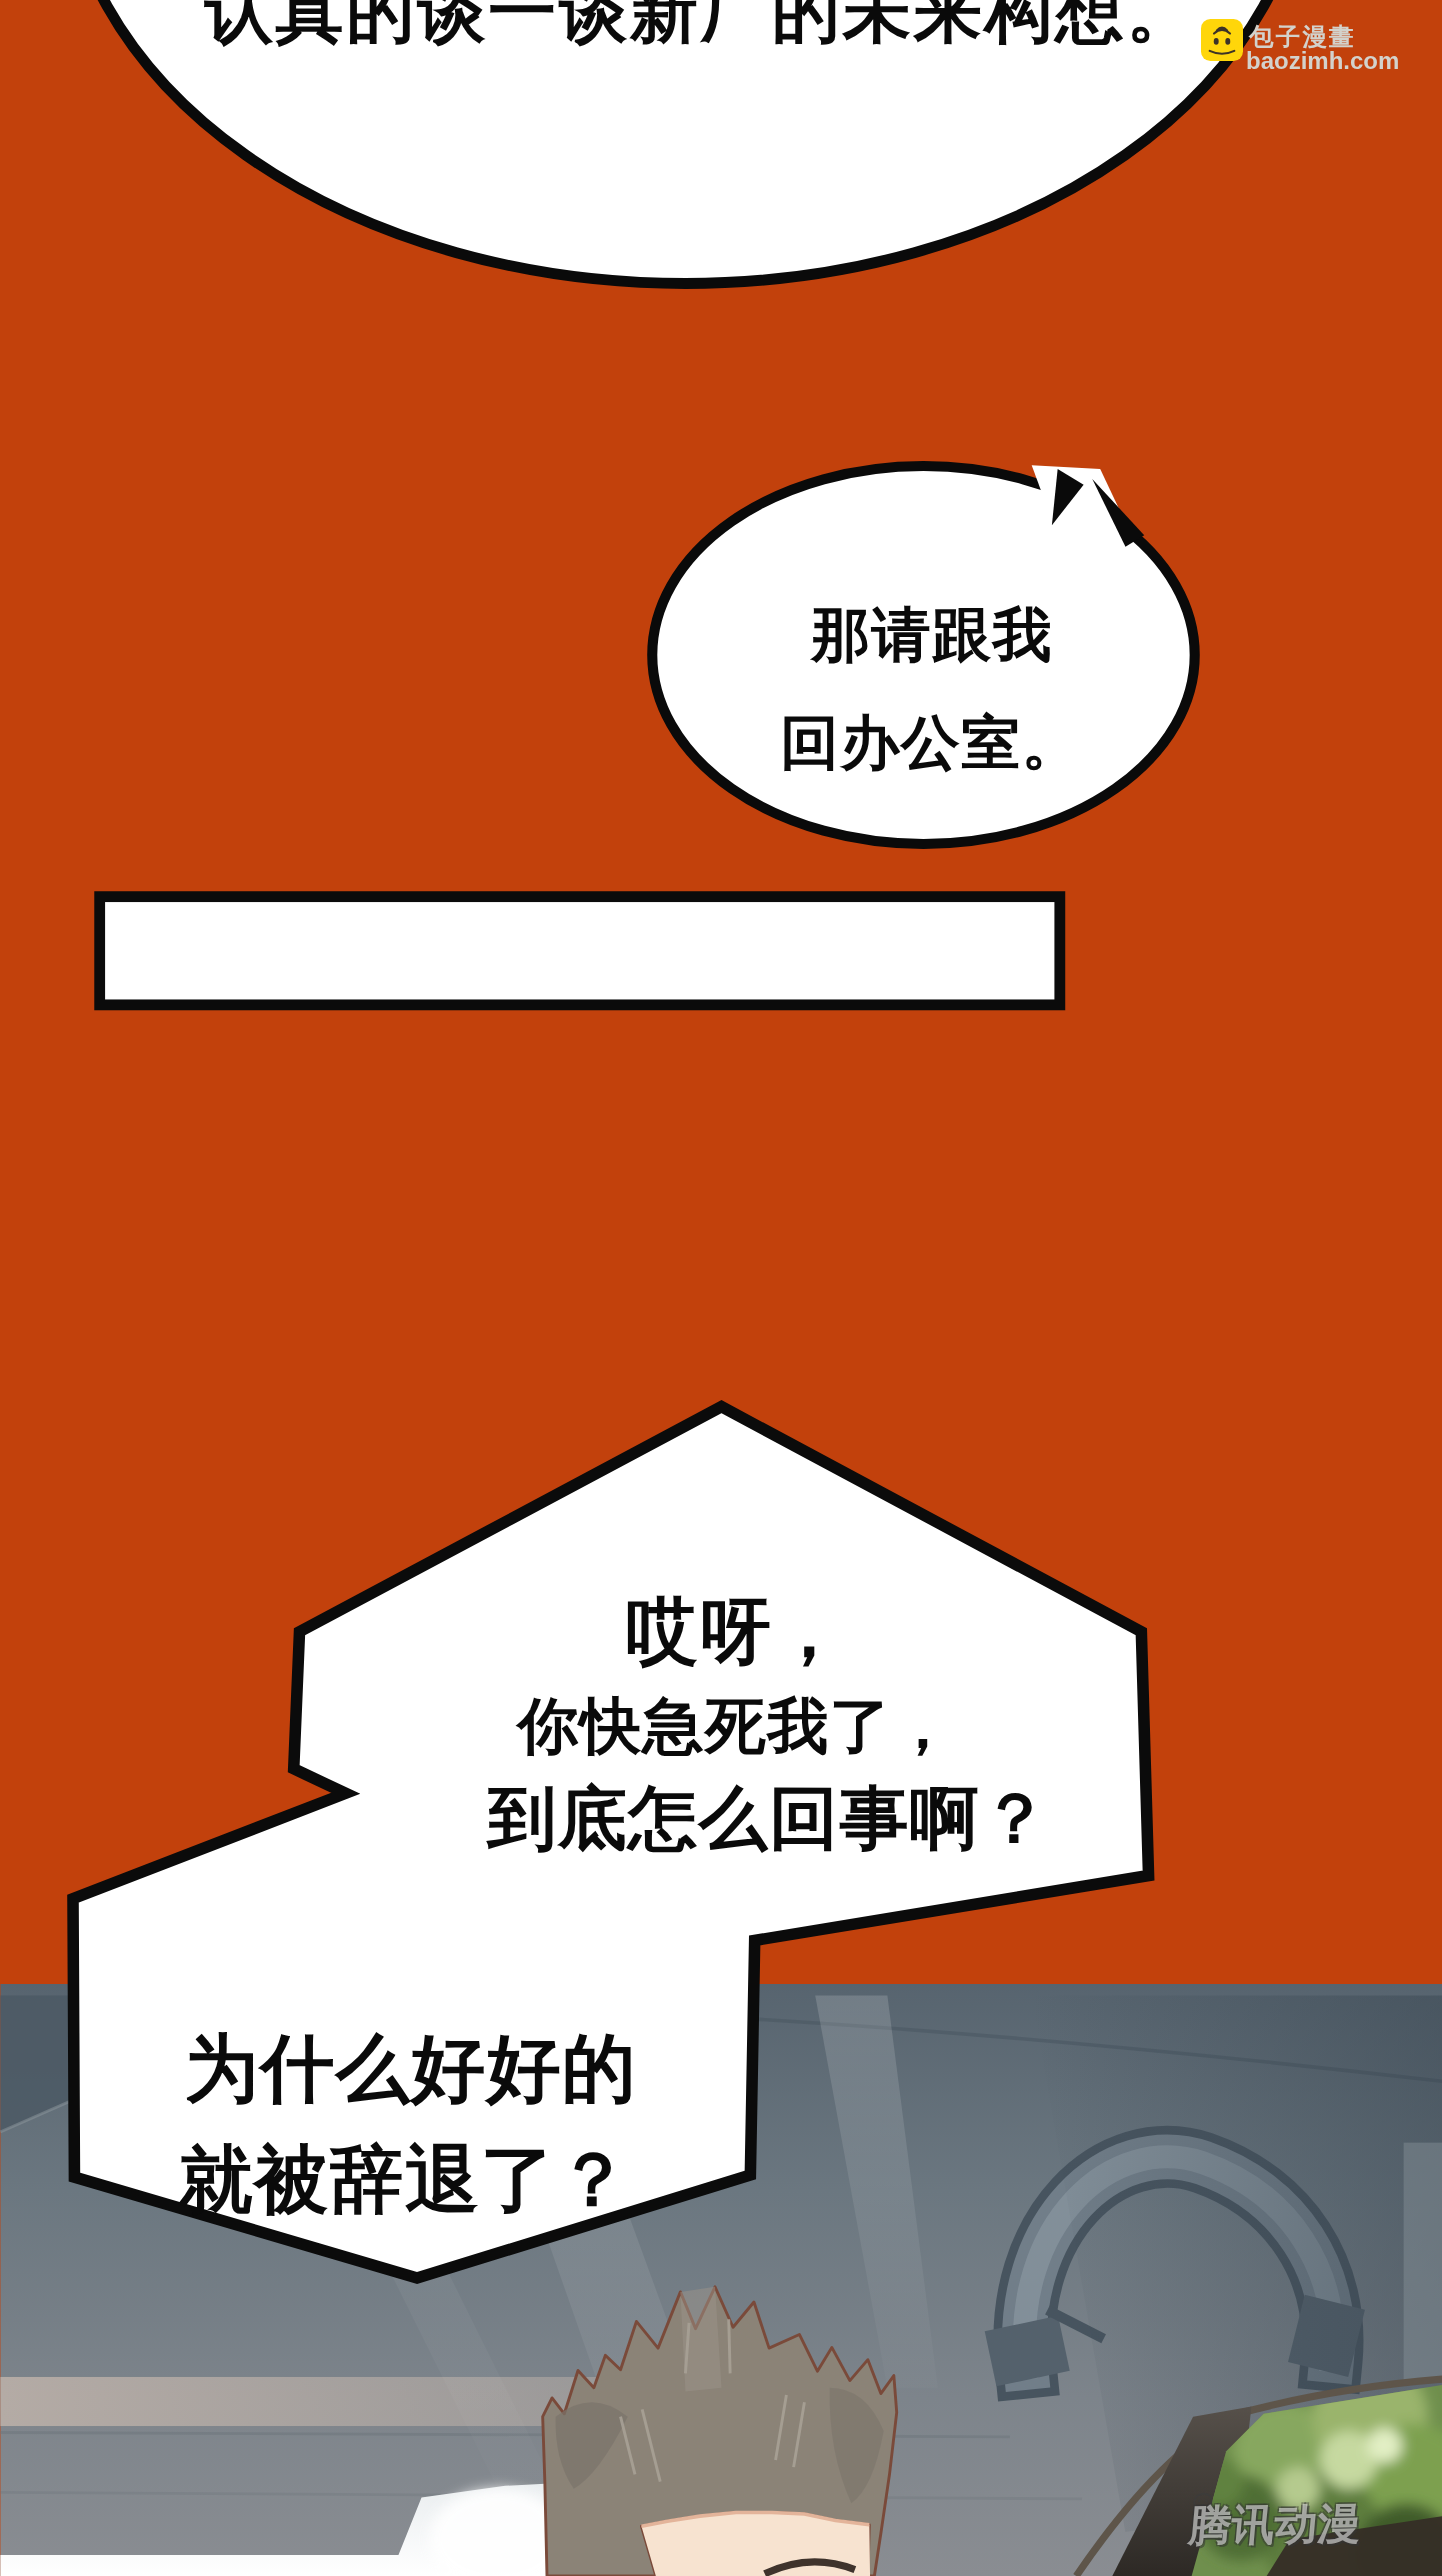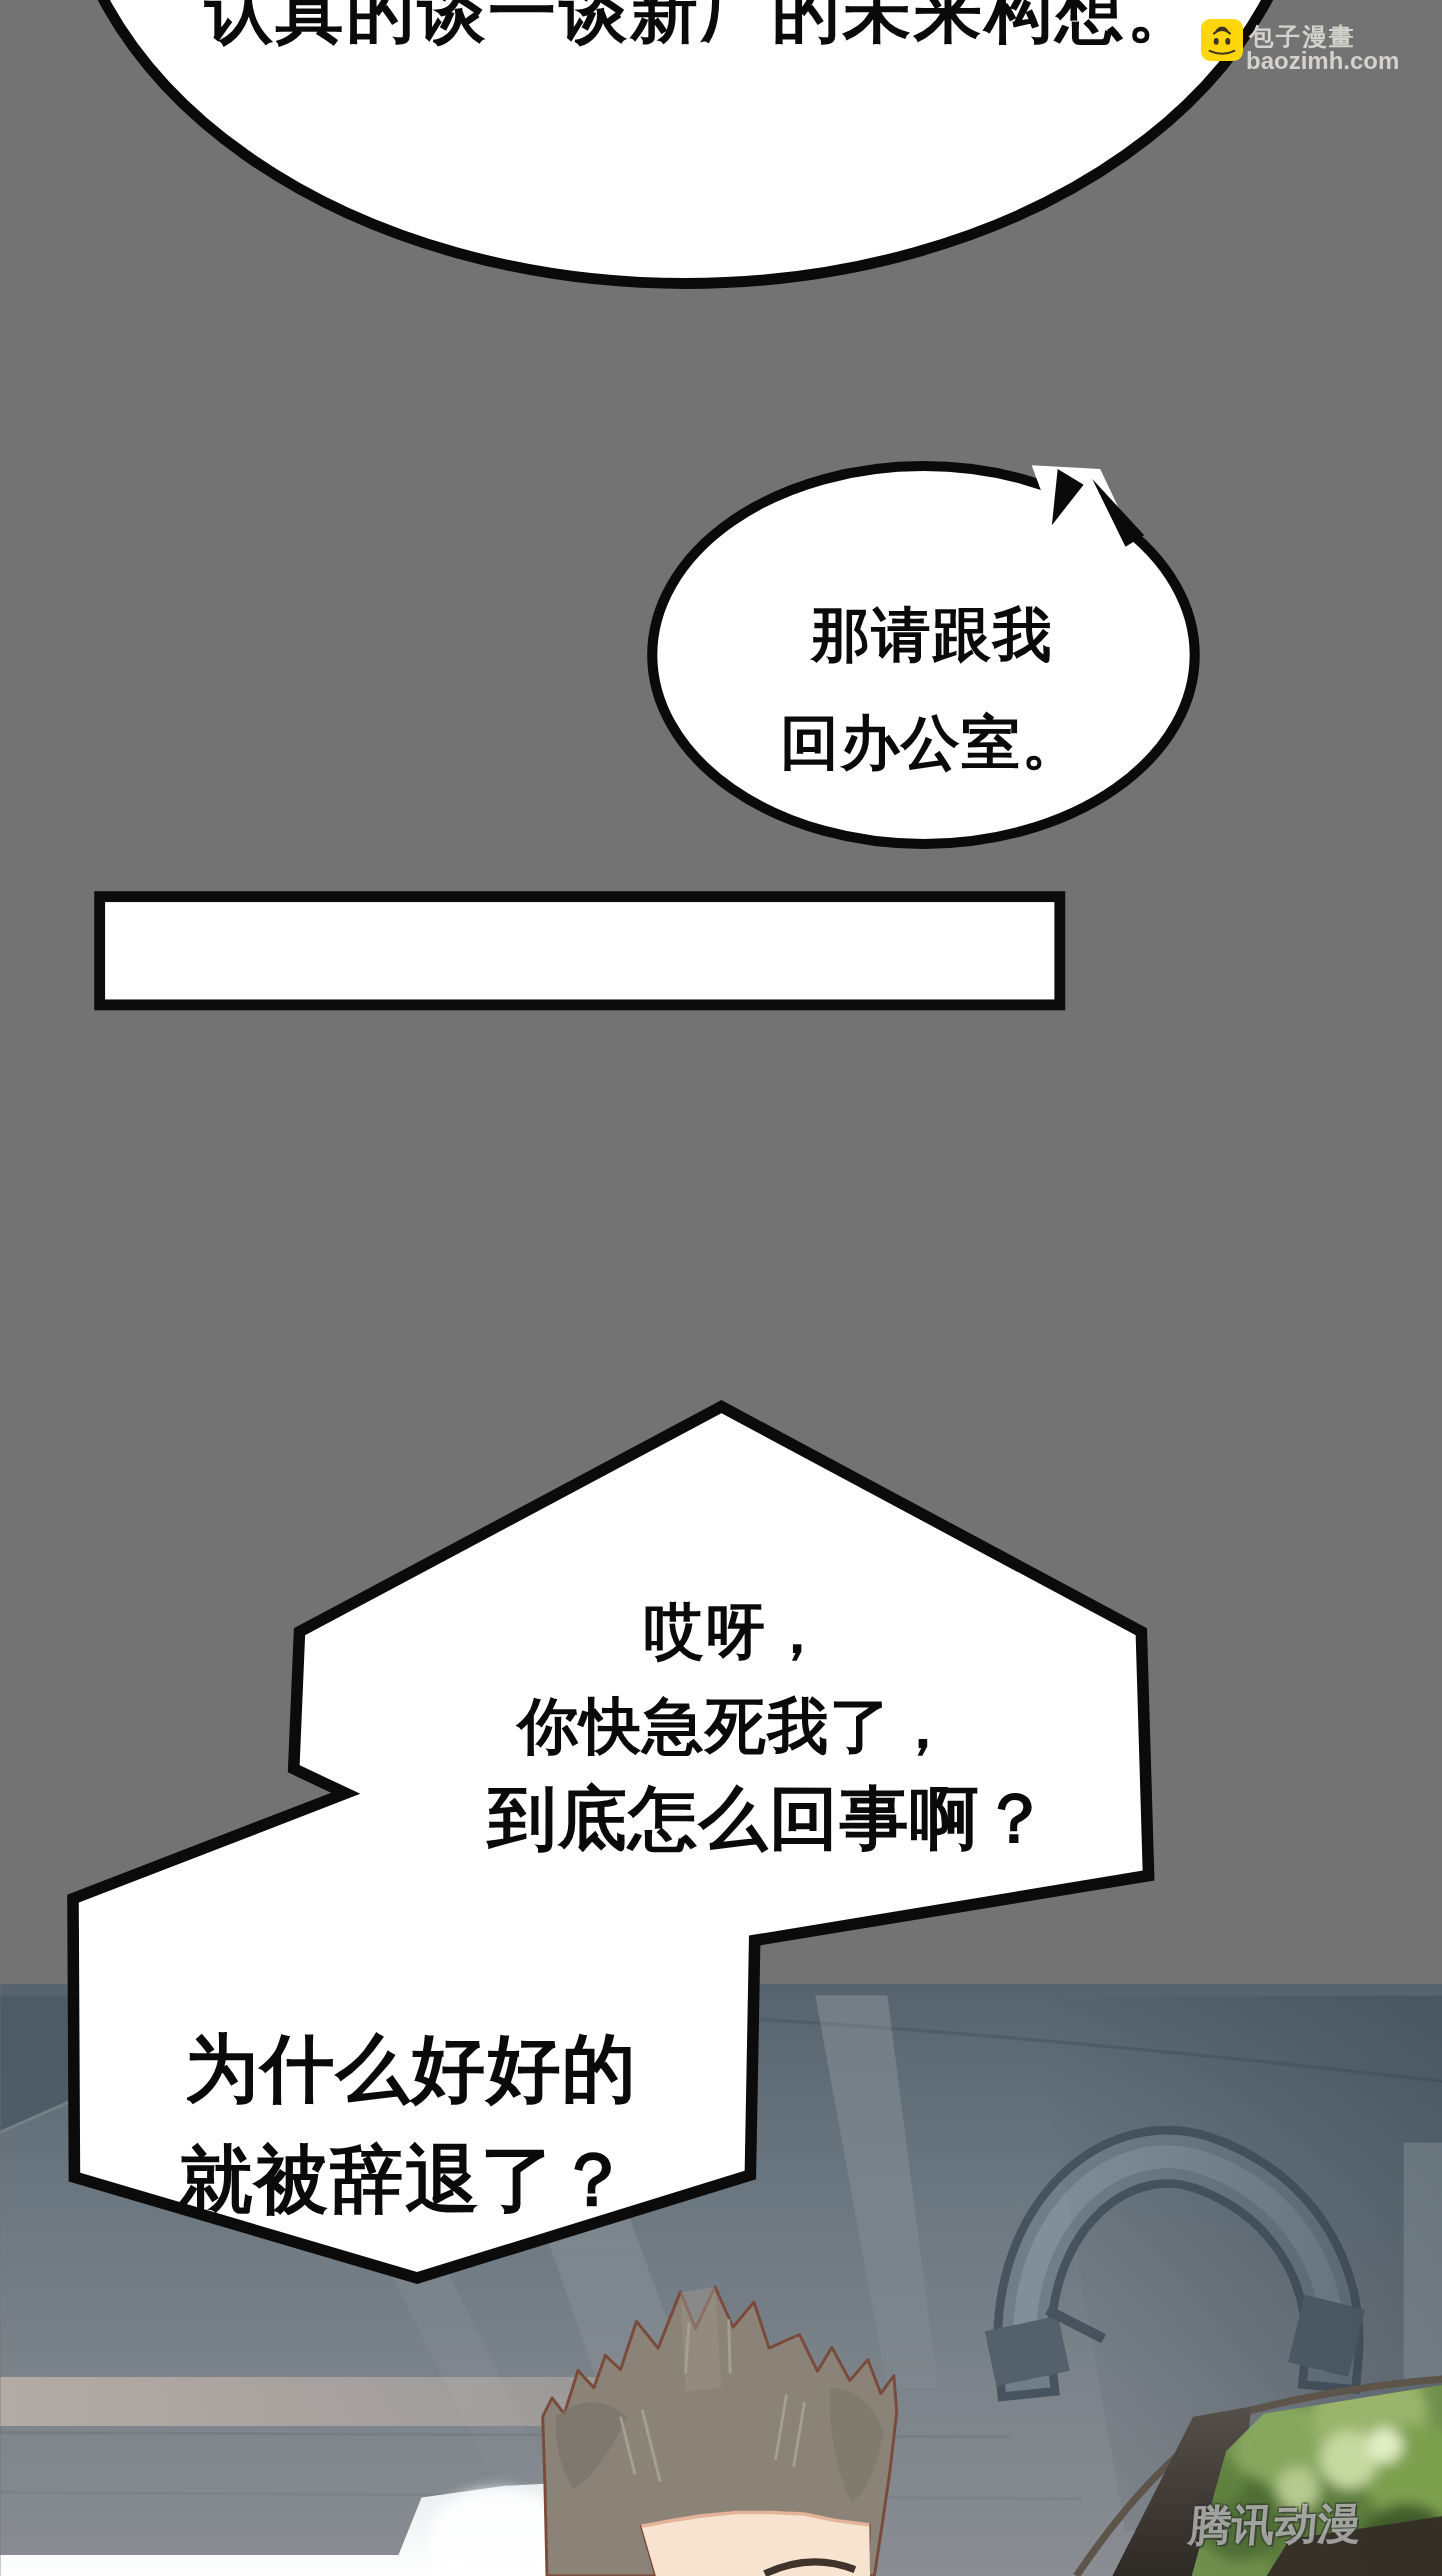--- a/index.html
+++ b/index.html
@@ -1,30 +1,30 @@
 <!DOCTYPE html>
 <html style="font-size:11.5px"><head>
 <meta charset="utf-8">
 <style>
   html,body{margin:0;padding:0;background:#ffffff;}
   #stage{
-    position:relative;width:1443px;height:2576px;overflow:hidden;background:#737373;
+    position:relative;width:1443px;height:2576px;overflow:hidden;background:#c2410c;
     font-family:"Liberation Sans","DejaVu Sans",sans-serif;
   }
   #stage svg{position:absolute;left:0;top:0;}
   .photo-wrap{position:absolute;left:0;top:1984px;width:1443px;height:592px;}
   .bubble-layer{position:absolute;left:0;top:0;width:1443px;height:2576px;}
   .line{
     position:absolute;transform:translate(-50%,-50%);
     font-weight:700;color:#0a0a0a;white-space:nowrap;letter-spacing:1.4px;
   }
   .t-top {left:701px; top:11.5px;  font-size:68px; letter-spacing:2.9px;}
   .t-e1  {left:932px;top:636px; font-size:59px;}
   .t-e2  {left:931px;top:744px;font-size:59px;}
-  .t-h1a {left:736px;top:1632px;font-size:60px;}
+  .t-h1a {left:736px;top:1632px;font-size:72px;}
   .t-h1b {left:736px;top:1727px;font-size:61px;}
   .t-h1c {left:737px;top:1819px;font-size:69px;margin-left:32px;}
   .t-h2a {left:411px; top:2070px;font-size:74px;}
   .t-h2b {left:405px; top:2181px;font-size:74px;}
 
   
   .wm-top{position:absolute;left:1197px;top:14.4px;width:238px;height:58px;}
   .wm-top .logo{position:absolute;left:4.3px;top:5px;width:42px;height:42px;border-radius:9.4px;background:#ffd60a;}
   .wm-top .brand{position:absolute;left:52px;top:5.8px;font-size:24.5px;font-weight:700;color:#d3d2cc;letter-spacing:2.2px;}
   .wm-top .dom{position:absolute;left:49px;top:33px;font-size:24px;font-weight:700;color:#d3d2cc;}

